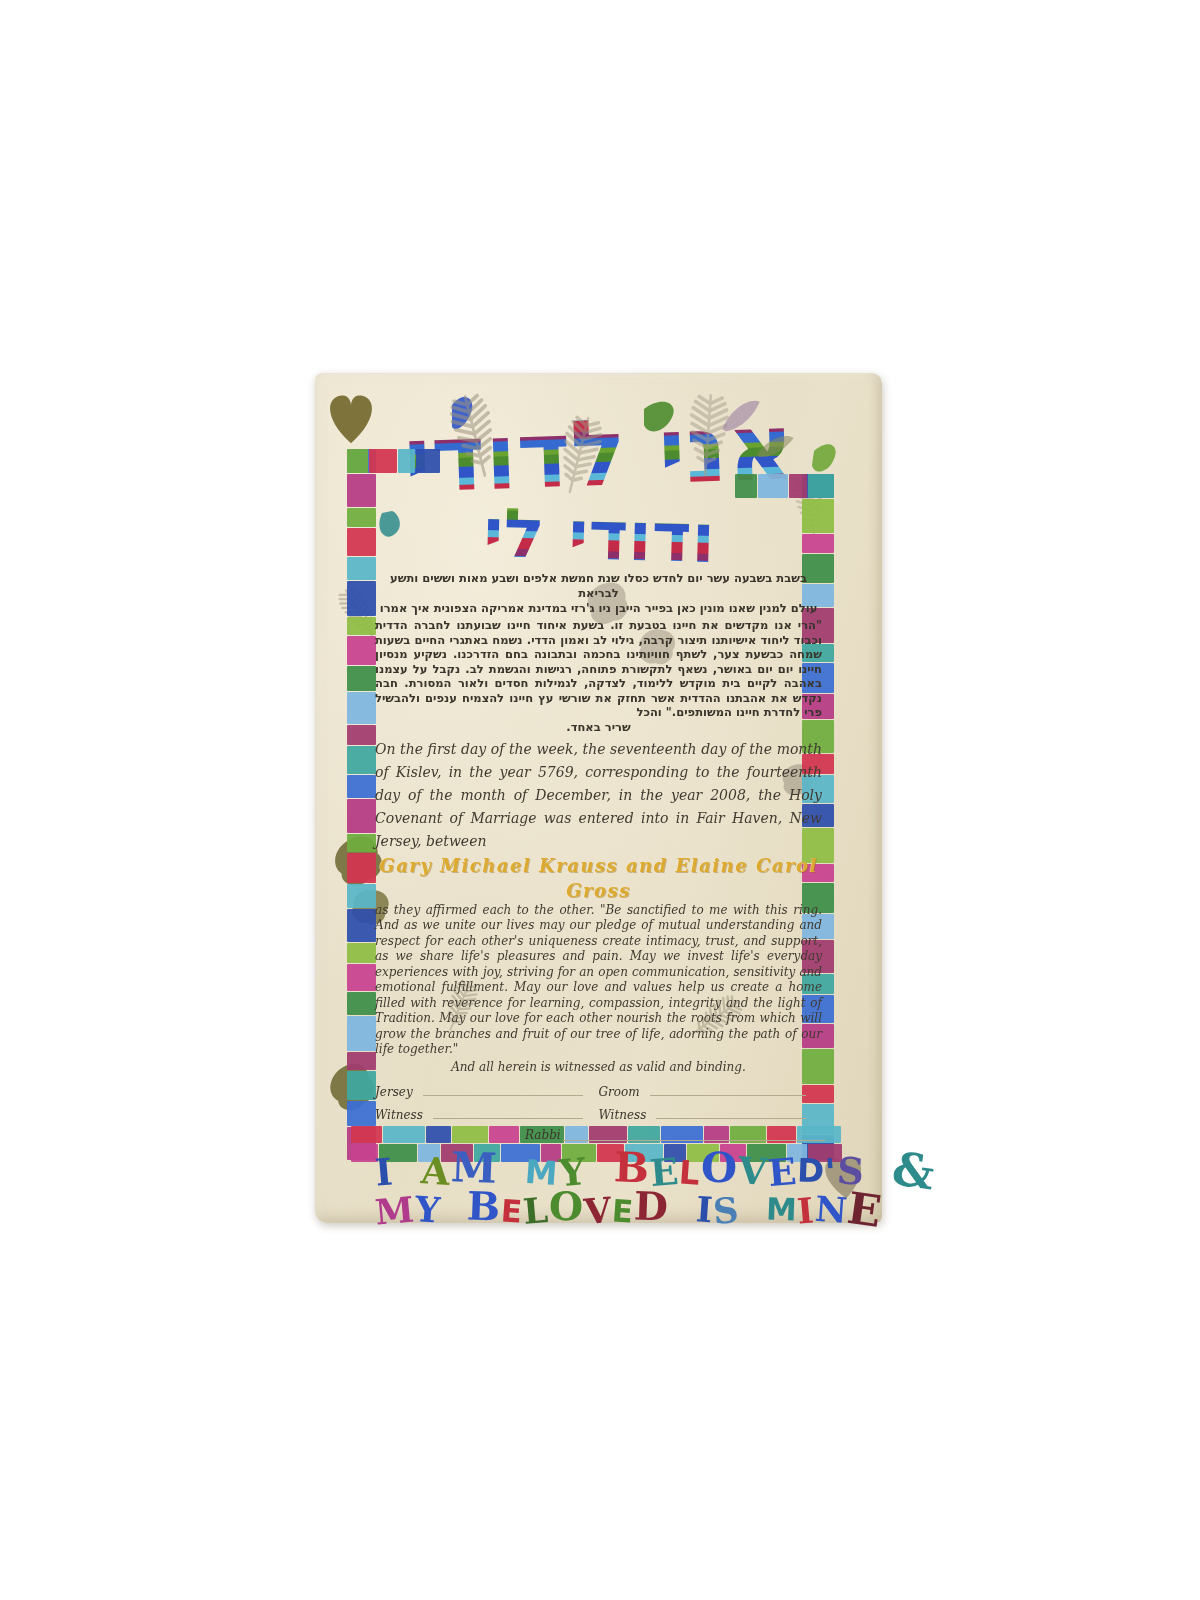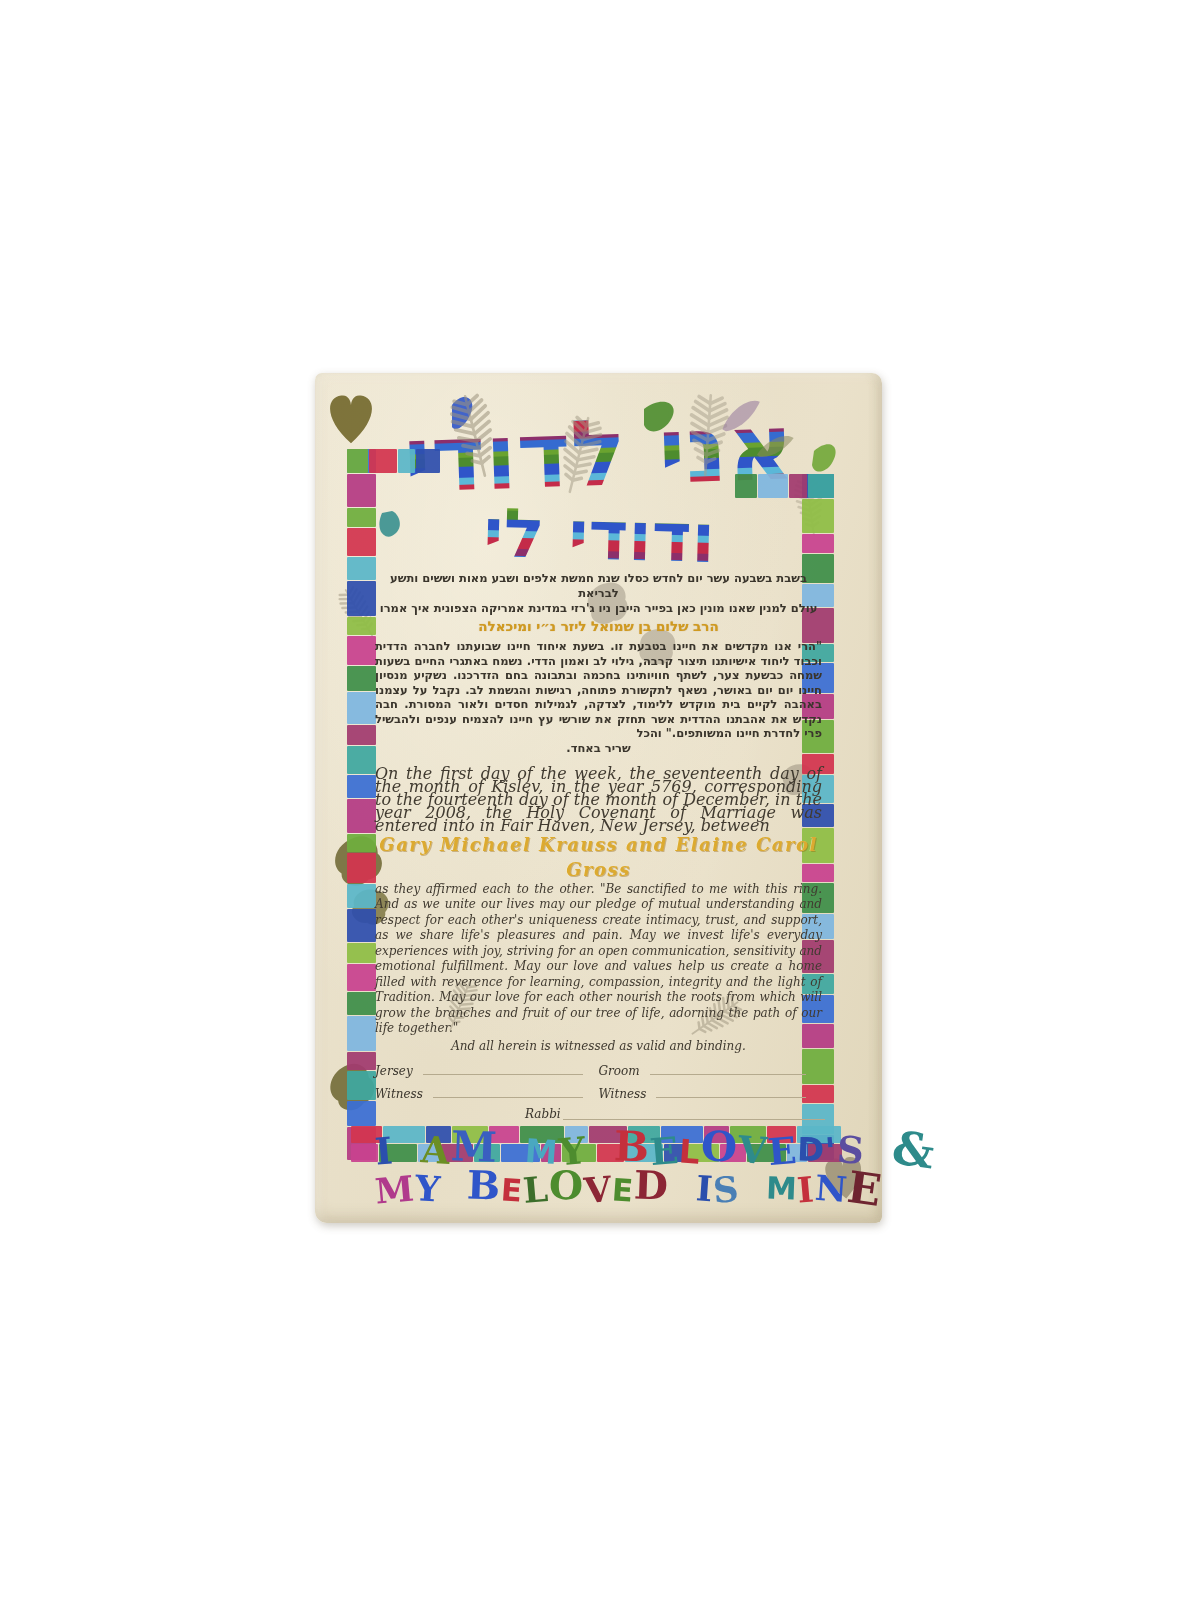--- a/index.html
+++ b/index.html
@@ -38,21 +38,21 @@
   
   .content{position:relative;padding:0 60px;color:#3a352c;}
   .heb{direction:rtl;font-family:"DejaVu Sans",sans-serif;font-weight:700;}
   .h-opening{text-align:center;font-size:18px;line-height:22px;color:#2d2922;}
   .h-date{text-align:center;font-size:11.5px;line-height:15px;}
   .h-names{text-align:center;font-size:13.5px;line-height:21px;
     color:#d09a20;text-shadow:0 0 1px rgba(170,115,20,.55);}
   .h-vows{text-align:justify;font-size:11.5px;line-height:14.5px;margin-top:2px;}
   .h-closing{text-align:center;font-size:11.5px;line-height:14px;}
   .eng{font-style:italic;color:#403a30;}
-  .e-date{font-size:16px;line-height:13px;text-align:justify;margin-top:12px;}
+  .e-date{font-size:14px;line-height:23px;text-align:justify;margin-top:4px;}
   .e-names{text-align:center;font-size:18px;line-height:25px;font-weight:bold;
     letter-spacing:1.5px;color:#dcaa30;
     text-shadow:1px 1px 0 rgba(150,100,10,.4),-.5px -.5px 0 rgba(255,243,205,.7);}
   .e-vows{font-size:12px;line-height:15.5px;text-align:justify;}
   .e-witness{font-size:12px;line-height:17px;text-align:center;margin-top:1px;}
   
   .sig-row{display:flex;margin-top:7px;font-size:12px;font-style:italic;color:#3a352c;}
   .sig-half{flex:1;display:flex;align-items:flex-end;}
   .sig-half .lbl{margin-right:8px;line-height:14px;}
   .sig-line{flex:1;border-bottom:1px solid #b5aa8e;margin:0 16px 3px 2px;height:12px;}
@@ -269,21 +269,20 @@
     <path d="M300,16 C318,2 338,10 326,28 C318,40 304,42 300,32 Z" fill="#4d8c2e" opacity=".9"></path>
     <path d="M470,58 C486,44 498,54 488,70 C482,80 470,82 468,72 Z" fill="#6aa32f" opacity=".85"></path>
     <path d="M38,120 C30,138 42,150 52,140 C60,132 54,120 48,118 Z" fill="#2e8b8b" opacity=".85"></path>
     <text x="255" y="92" text-anchor="middle" font-family="DejaVu Sans" font-weight="bold" font-size="92" fill="url(#stripes)" transform="rotate(-2 255 60)">אני לדודי</text>
     <text x="255" y="166" text-anchor="middle" font-family="DejaVu Sans" font-weight="bold" font-size="68" fill="url(#stripes)" transform="rotate(1.5 255 150)">ודודי לי</text>
   </svg>
 
   <div class="content">
     <div class="heb h-date">בשבת בשבעה עשר יום לחדש כסלו שנת חמשת אלפים ושבע מאות וששים ותשע לבריאת</div>
     <div class="heb h-date">עולם למנין שאנו מונין כאן בפייר הייבן ניו ג'רזי במדינת אמריקה הצפונית איך אמרו</div>
-    <div class="heb h-names">הרב שלום בן שמואל ליזר נ״י ומיכאלה</div>
     <div class="heb h-vows">"הרי אנו מקדשים את חיינו בטבעת זו. בשעת איחוד חיינו שבועתנו לחברה הדדית וכבוד ליחוד אישיותנו תיצור קרבה, גילוי לב ואמון הדדי. נשמח באתגרי החיים בשעות שמחה כבשעת צער, לשתף חוויותינו בחכמה ובתבונה בחם הזדרכנו. נשקיע מנסיון חיינו יום יום באושר, נשאף לתקשורת פתוחה, רגישות והגשמת לב. נקבל על עצמנו באהבה לקיים בית מוקדש ללימוד, לצדקה, לגמילות חסדים ולאור המסורת. חבה נקדש את אהבתנו ההדדית אשר תחזק את שורשי עץ חיינו להצמיח ענפים ולהבשיל פרי לחדרת חיינו המשותפים." והכל</div>
     <div class="heb h-closing">שריר באחד.</div>
 
     <div class="eng e-date">On the first day of the week, the seventeenth day of the month of Kislev, in the year 5769, corresponding to the fourteenth day of the month of December, in the year 2008, the Holy Covenant of Marriage was entered into in Fair Haven, New Jersey, between</div>
     <div class="eng e-names">Gary Michael Krauss and Elaine Carol Gross</div>
     <div class="eng e-vows">as they affirmed each to the other. "Be sanctified to me with this ring. And as we unite our lives may our pledge of mutual understanding and respect for each other's uniqueness create intimacy, trust, and support, as we share life's pleasures and pain. May we invest life's everyday experiences with joy, striving for an open communication, sensitivity and emotional fulfillment. May our love and values help us create a home filled with reverence for learning, compassion, integrity and the light of Tradition. May our love for each other nourish the roots from which will grow the branches and fruit of our tree of life, adorning the path of our life together."</div>
     <div class="eng e-witness">And all herein is witnessed as valid and binding.</div>
 
     <div class="sig-row">
       <div class="sig-half">

